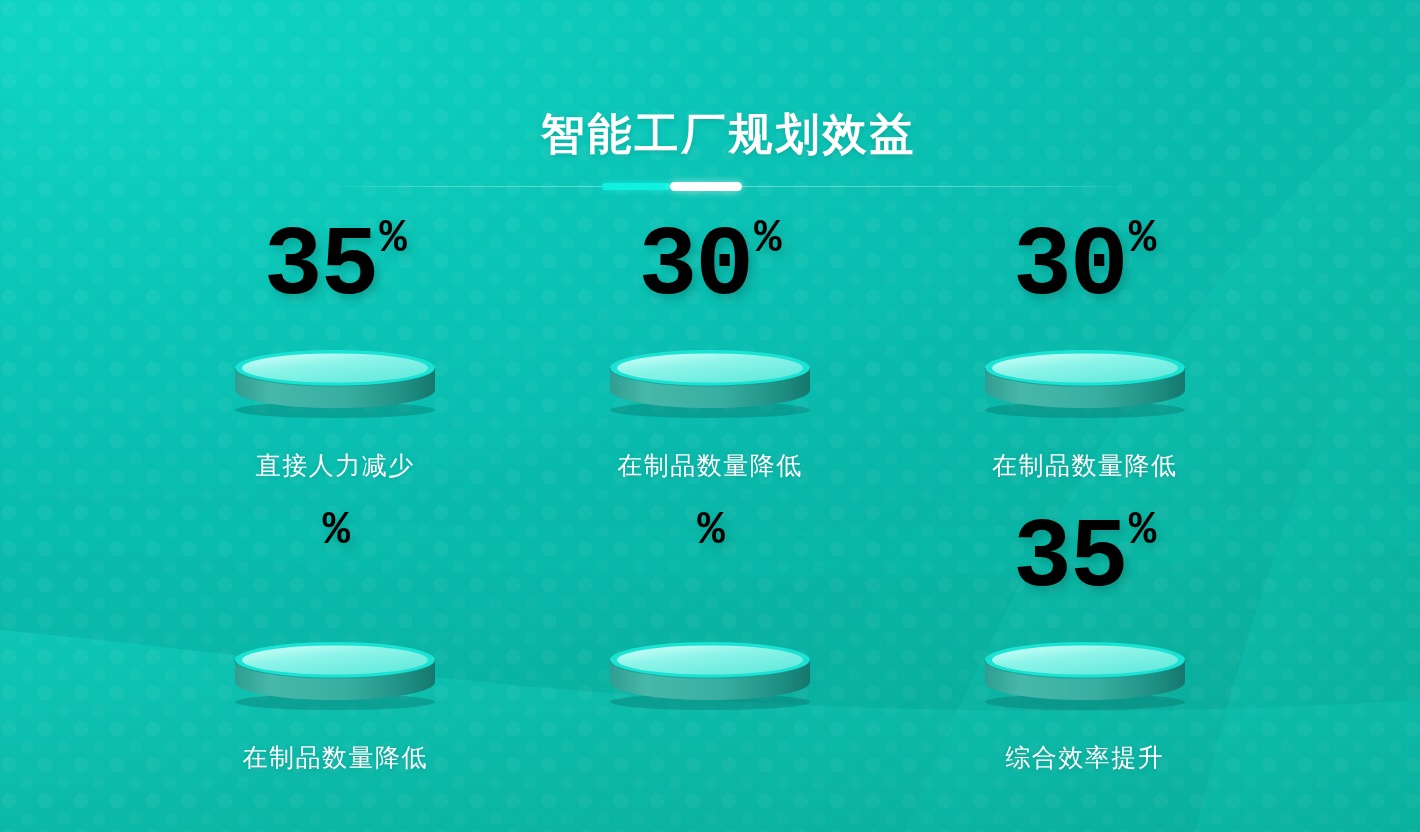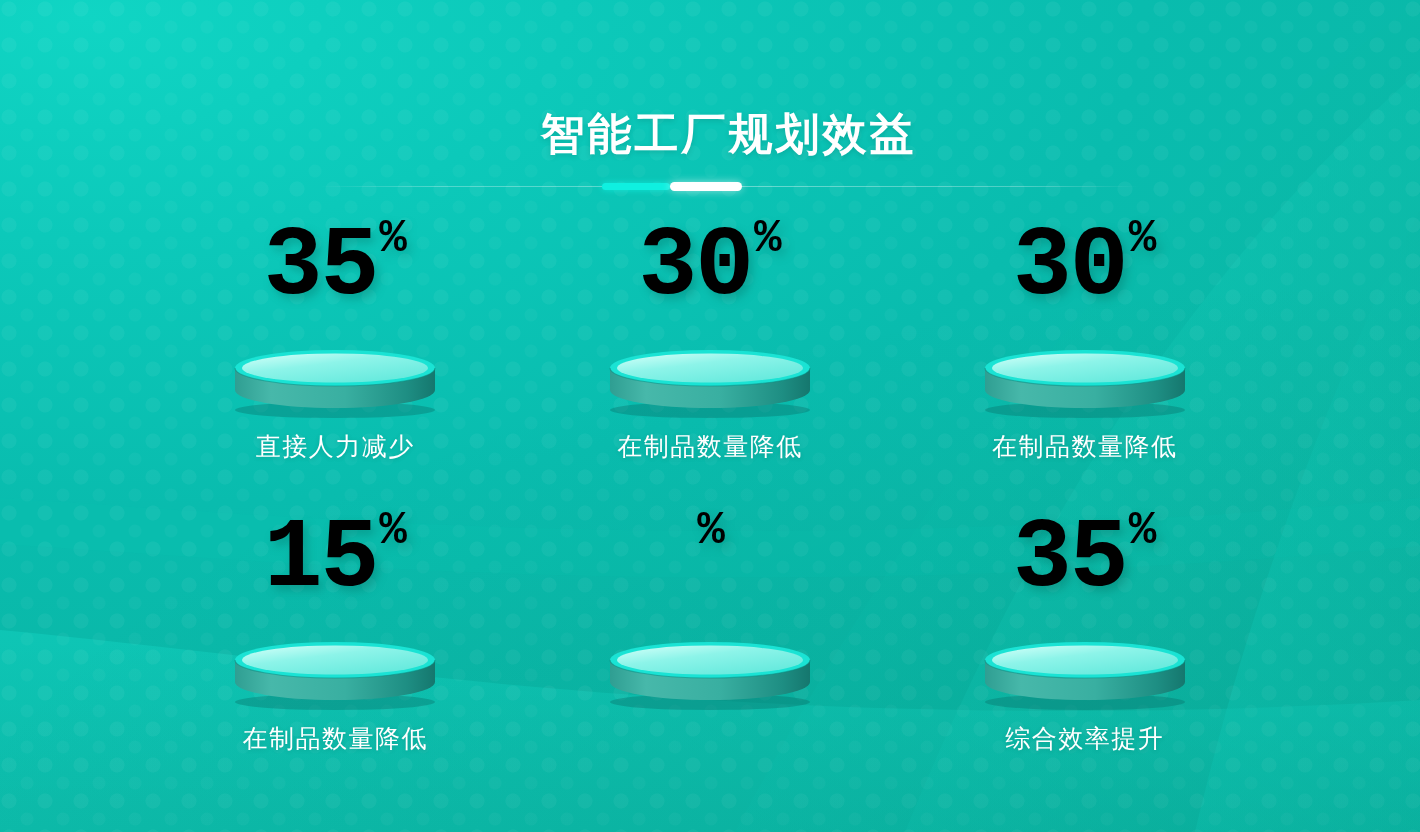--- a/index.html
+++ b/index.html
@@ -117,21 +117,21 @@
   .stat-unit {
     font-size:46px;
     font-weight:bold;
     margin-left:2px;
     position:relative;
     top:-2px;
   }
 
   .podium { position:relative; width:208px; height:72px; margin-top:10px; }
   .stat-label {
-    margin-top:12px;
+    margin-top:31px;
     color:#ffffff;
     font-size:25px;
     letter-spacing:1.5px;
     white-space:nowrap;
     text-shadow:0 1px 4px rgba(0,70,62,0.20);
   }
 </style>
 </head>
 <body>
 
@@ -272,21 +272,20 @@
           <ellipse cx="104" cy="22" rx="100" ry="18" fill="#1AE3D4"></ellipse>
           <ellipse cx="104" cy="22" rx="93" ry="14.5" fill="url(#pt2)"></ellipse>
           <path d="M4,22 A100,18 0 0 0 204,22" fill="none" stroke="#0C8A80" stroke-width="1.2" opacity="0.55"></path>
         </svg>
       </div>
       <div class="stat-label">在制品数量降低</div>
     </div>
 
     <div class="stat">
       <div class="stat-value">
-        <span class="stat-number">15</span>
         <span class="stat-unit">%</span>
       </div>
       <div class="podium">
         <svg viewBox="0 0 208 72" width="208" height="72" xmlns="http://www.w3.org/2000/svg">
           <defs>
             <linearGradient id="pb3" x1="0" y1="0" x2="1" y2="0">
               <stop offset="0%" stop-color="#2F9E92"></stop>
                 <stop offset="18%" stop-color="#47B8AA"></stop>
               <stop offset="55%" stop-color="#39AFA1"></stop>
                 <stop offset="86%" stop-color="#1E8E83"></stop>

